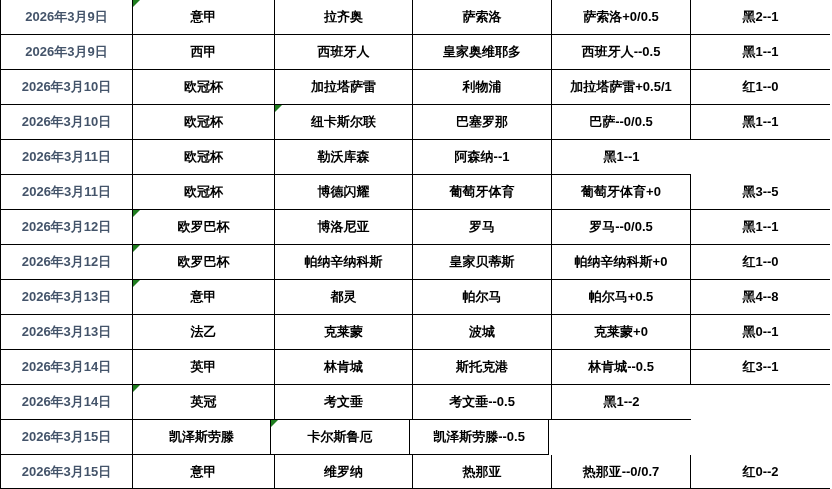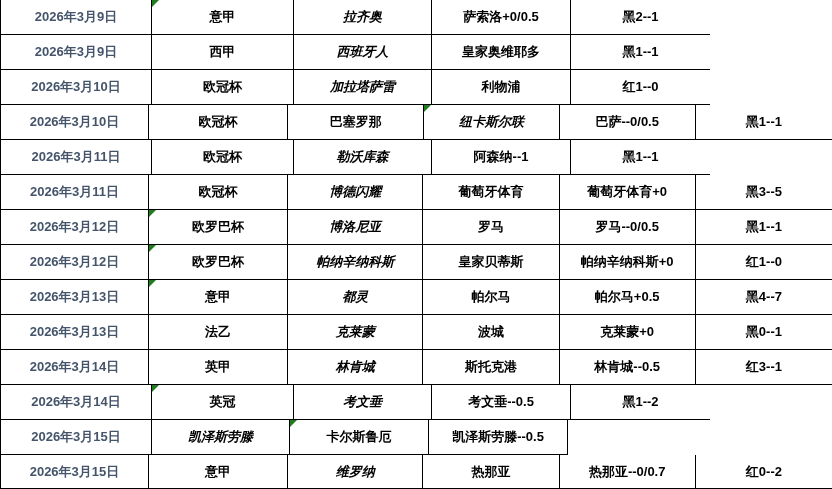--- a/index.html
+++ b/index.html
@@ -25,23 +25,23 @@
     position:relative;
     display:flex;align-items:center;justify-content:center;
     border-right:1px solid var(--grid-line);
     border-bottom:1px solid var(--grid-line);
     font-weight:700;
     font-size:13px;
     color:var(--body-text);
     white-space:nowrap;
     overflow:visible;
   }
-  .c-date{width:152px;border-left:1px solid var(--grid-line);color:var(--date-text);}
+  .c-date{width:133px;border-left:1px solid var(--grid-line);color:var(--date-text);}
   .c-league{width:142px;font-family:Liberation Mono, monospace;}
-  .c-home{width:138px;font-style:italic;}
+  .c-home{width:138px;}
   .c-away{width:139px;}
   .c-handicap{width:139px;}
   .c-result{width:139px;border-right:none;}
   .tri{
     position:absolute;top:0;left:0;
     width:0;height:0;
     border-top:7px solid var(--error-indicator);
     border-right:7px solid transparent;
   }
   .sel-border{
@@ -67,20 +67,23 @@
     <div class="cell c-date">
         <span>2026年3月9日</span>
       </div>
     <div class="cell c-league">
         <i class="tri"></i>
         <span>意甲</span>
       </div>
     <div class="cell c-home">
         <span>拉齐奥</span>
       </div>
+    <div class="cell c-away">
+        <span>萨索洛</span>
+      </div>
     <div class="cell c-handicap">
         <span>萨索洛+0/0.5</span>
       </div>
     <div class="cell c-result">
         <span>黑2--1</span>
       </div>
   </div>
 
   <div class="row">
     <div class="cell c-date">
@@ -88,57 +91,63 @@
       </div>
     <div class="cell c-league">
         <span>西甲</span>
       </div>
     <div class="cell c-home">
         <span>西班牙人</span>
       </div>
     <div class="cell c-away">
         <span>皇家奥维耶多</span>
       </div>
+    <div class="cell c-handicap">
+        <span>西班牙人--0.5</span>
+      </div>
     <div class="cell c-result">
         <span>黑1--1</span>
       </div>
   </div>
 
   <div class="row">
     <div class="cell c-date">
         <span>2026年3月10日</span>
       </div>
     <div class="cell c-league">
         <span>欧冠杯</span>
       </div>
     <div class="cell c-home">
         <span>加拉塔萨雷</span>
       </div>
     <div class="cell c-away">
         <span>利物浦</span>
       </div>
+    <div class="cell c-handicap">
+        <span>加拉塔萨雷+0.5/1</span>
+      </div>
     <div class="cell c-result">
         <span>红1--0</span>
       </div>
   </div>
 
   <div class="row">
     <div class="cell c-date">
         <span>2026年3月10日</span>
       </div>
     <div class="cell c-league">
         <span>欧冠杯</span>
       </div>
+    <div class="cell c-home">
+        <i class="tri"></i>
+        <span>纽卡斯尔联</span>
+      </div>
     <div class="cell c-away">
         <span>巴塞罗那</span>
       </div>
-    <div class="cell c-home">
-        <i class="tri"></i>
-        <span>纽卡斯尔联</span>
-      </div>
     <div class="cell c-handicap">
         <span>巴萨--0/0.5</span>
       </div>
     <div class="cell c-result">
         <span>黑1--1</span>
       </div>
   </div>
 
   <div class="row">
     <div class="cell c-date">
@@ -234,21 +243,21 @@
     <div class="cell c-home">
         <span>都灵</span>
       </div>
     <div class="cell c-away">
         <span>帕尔马</span>
       </div>
     <div class="cell c-handicap">
         <span>帕尔马+0.5</span>
       </div>
     <div class="cell c-result">
-        <span>黑4--7</span>
+        <span>黑4--8</span>
       </div>
   </div>
 
   <div class="row">
     <div class="cell c-date">
         <span>2026年3月13日</span>
       </div>
     <div class="cell c-league">
         <span>法乙</span>
       </div>

